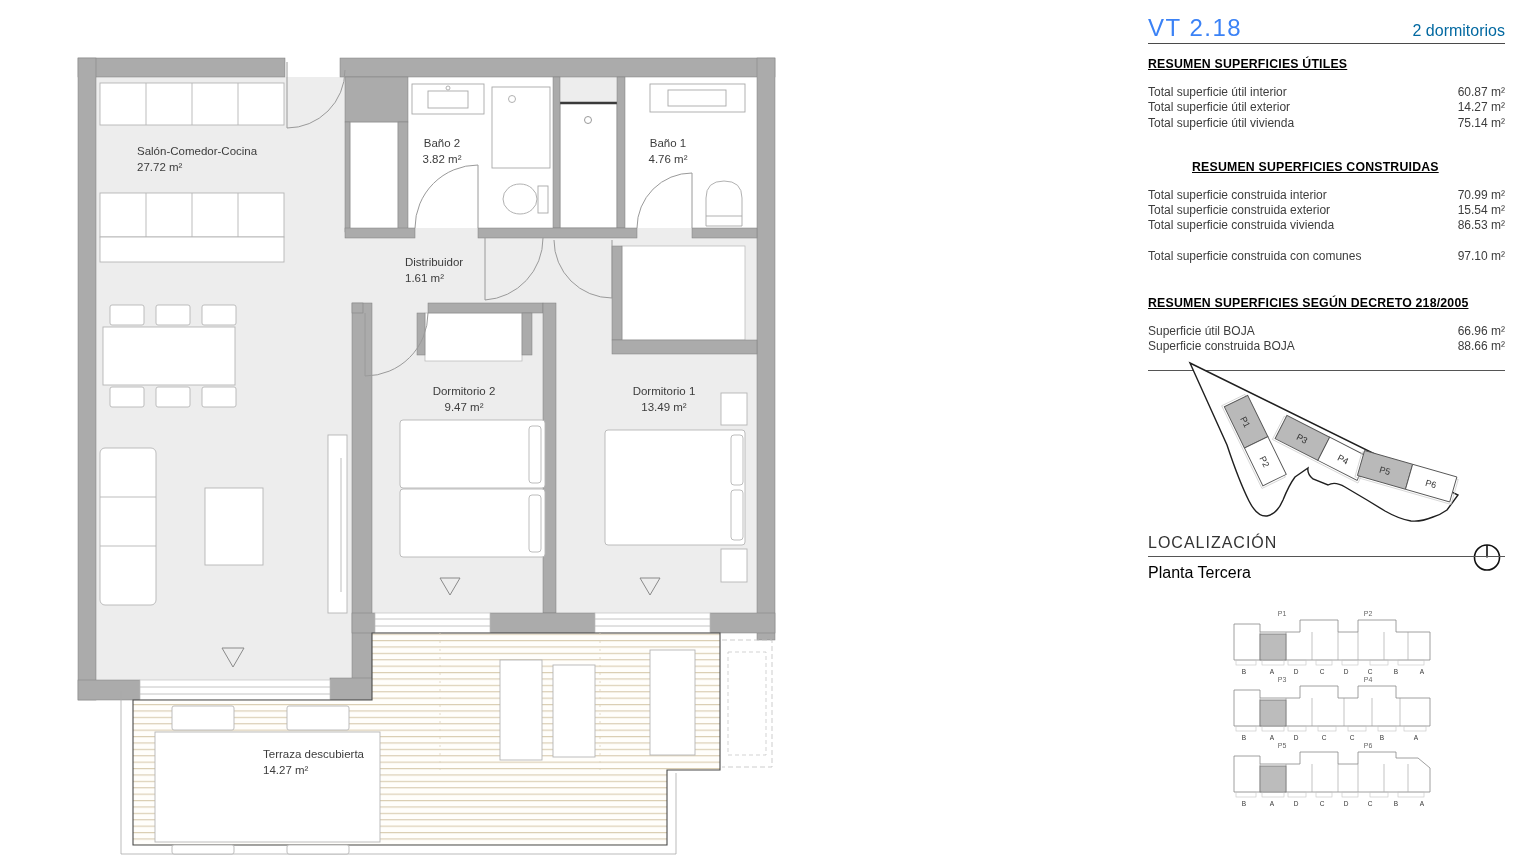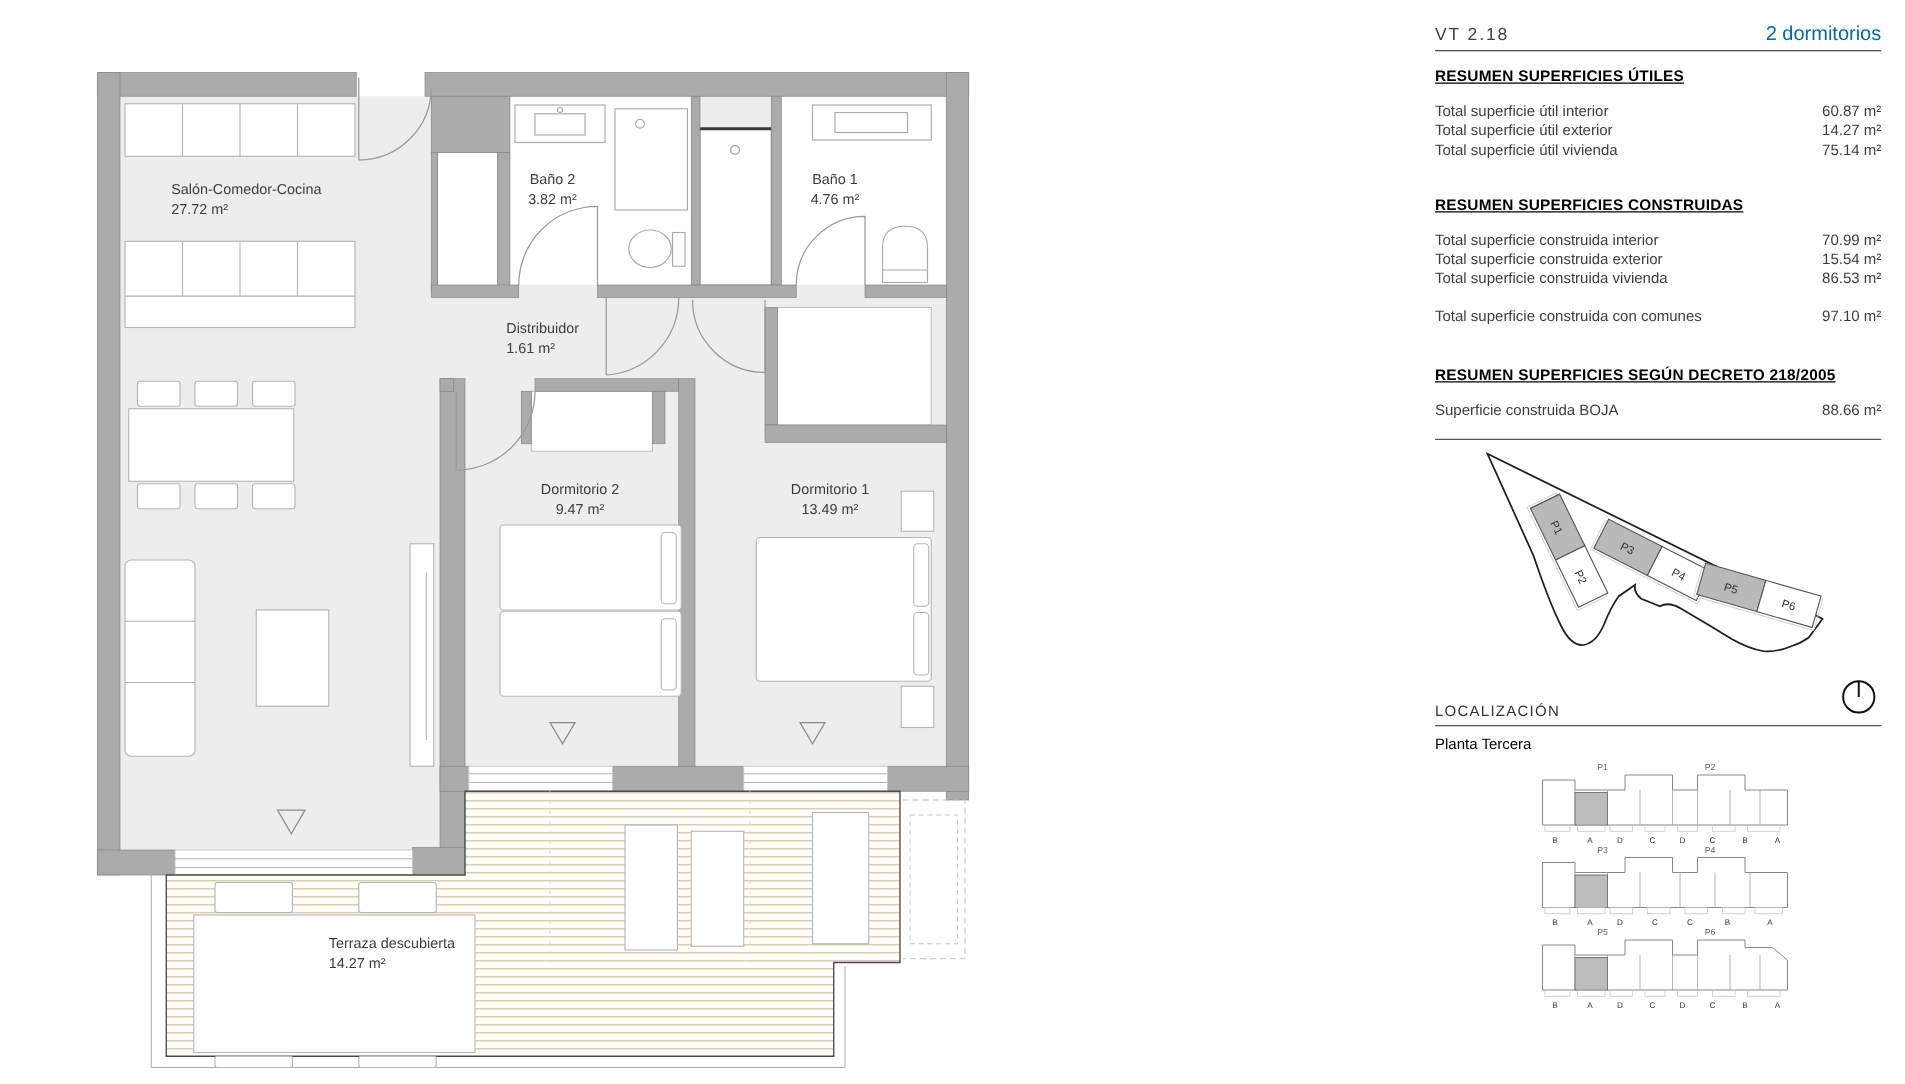--- a/index.html
+++ b/index.html
@@ -5,34 +5,34 @@
   html,body{margin:0;padding:0;background:#fff;}
   .canvas{position:relative;width:1524px;height:867px;background:#ffffff;overflow:hidden;
           font-family:"Liberation Sans",sans-serif;color:#3d3d3d;}
   svg{display:block;}
   svg text{font-family:"Liberation Sans",sans-serif;}
   .plan-svg{position:absolute;left:0;top:0;}
   
   .panel{position:absolute;left:1148px;top:0;width:357px;font-size:12px;line-height:15px;}
   .hdr{display:flex;justify-content:space-between;align-items:baseline;
        padding:20px 0 5px 0;border-bottom:1px solid #4a4a4a;}
-  .hdr .unit{font-size:14px;letter-spacing:1.5px;color:#404040;}
+  .hdr .unit{font-size:24px;letter-spacing:1.5px;color:#3b82f6;}
   .hdr .type{font-size:16px;color:#0369a1;}
   .sec-title{font-weight:bold;color:#000;font-size:12.3px;letter-spacing:.2px;text-decoration:underline;}
   .t1{margin-top:13px;}
-  .t2{margin-top:29px;}
+  .t2{margin-top:29px;margin-left:44px;}
   .t3{margin-top:32px;}
   .rows{margin-top:13px;}
   .row{display:flex;justify-content:space-between;line-height:15.3px;align-items:center;}
   .row .val{text-align:right;white-space:nowrap;}
   .row.gap{margin-top:15px;}
   .endrule{border-bottom:1px solid #555;margin-top:15px;height:0;}
   .siteplan{position:absolute;left:1185px;top:353px;}
   .compass{position:absolute;left:1470px;top:541px;}
-  .localizacion{position:absolute;left:1148px;top:562px;width:357px;font-size:12px;}
+  .localizacion{position:absolute;left:1148px;top:534px;width:357px;font-size:16px;}
   .localizacion .loc-title{letter-spacing:1px;color:#333;padding-bottom:4px;border-bottom:1px solid #555;}
   .localizacion .loc-floor{margin-top:7px;color:#000000;}
   .locrows{position:absolute;left:1232px;top:608px;}
 </style>
 </head>
 <body>
 
 <div class="canvas">
 
   <svg class="plan-svg" width="1130" height="867" viewBox="0 0 1130 867">
@@ -231,20 +231,24 @@
       </div>
       <div class="row gap">
         <span class="lbl">Total superficie construida con comunes</span>
         <span class="val">97.10 m²</span>
       </div>
     </div>
 
     <div class="sec-title t3">RESUMEN SUPERFICIES SEGÚN DECRETO 218/2005</div>
     <div class="rows">
       <div class="row">
+        <span class="lbl">Superficie útil BOJA</span>
+        <span class="val">66.96 m²</span>
+      </div>
+      <div class="row">
         <span class="lbl">Superficie construida BOJA</span>
         <span class="val">88.66 m²</span>
       </div>
     </div>
     <div class="endrule"></div>
   </div>
 
   <svg class="siteplan" width="330" height="185" viewBox="0 0 330 185">
     <path d="M5,10 L273,142 L262,157 Q255,162 248,164 Q236,169 226,168 Q214,166 200,158 L182,147 L160,134 Q150,128 143,132 L128,126 Q122,121 123,115 L110,124 Q104,132 98,147 Q92,161 82,163 Q72,164 64,148 Q54,128 42,92 Z" fill="#ffffff" stroke="#1f1f1f" stroke-width="1.4"></path>
     <g transform="translate(51,48) rotate(64)" stroke="#555" stroke-width="0.9">

